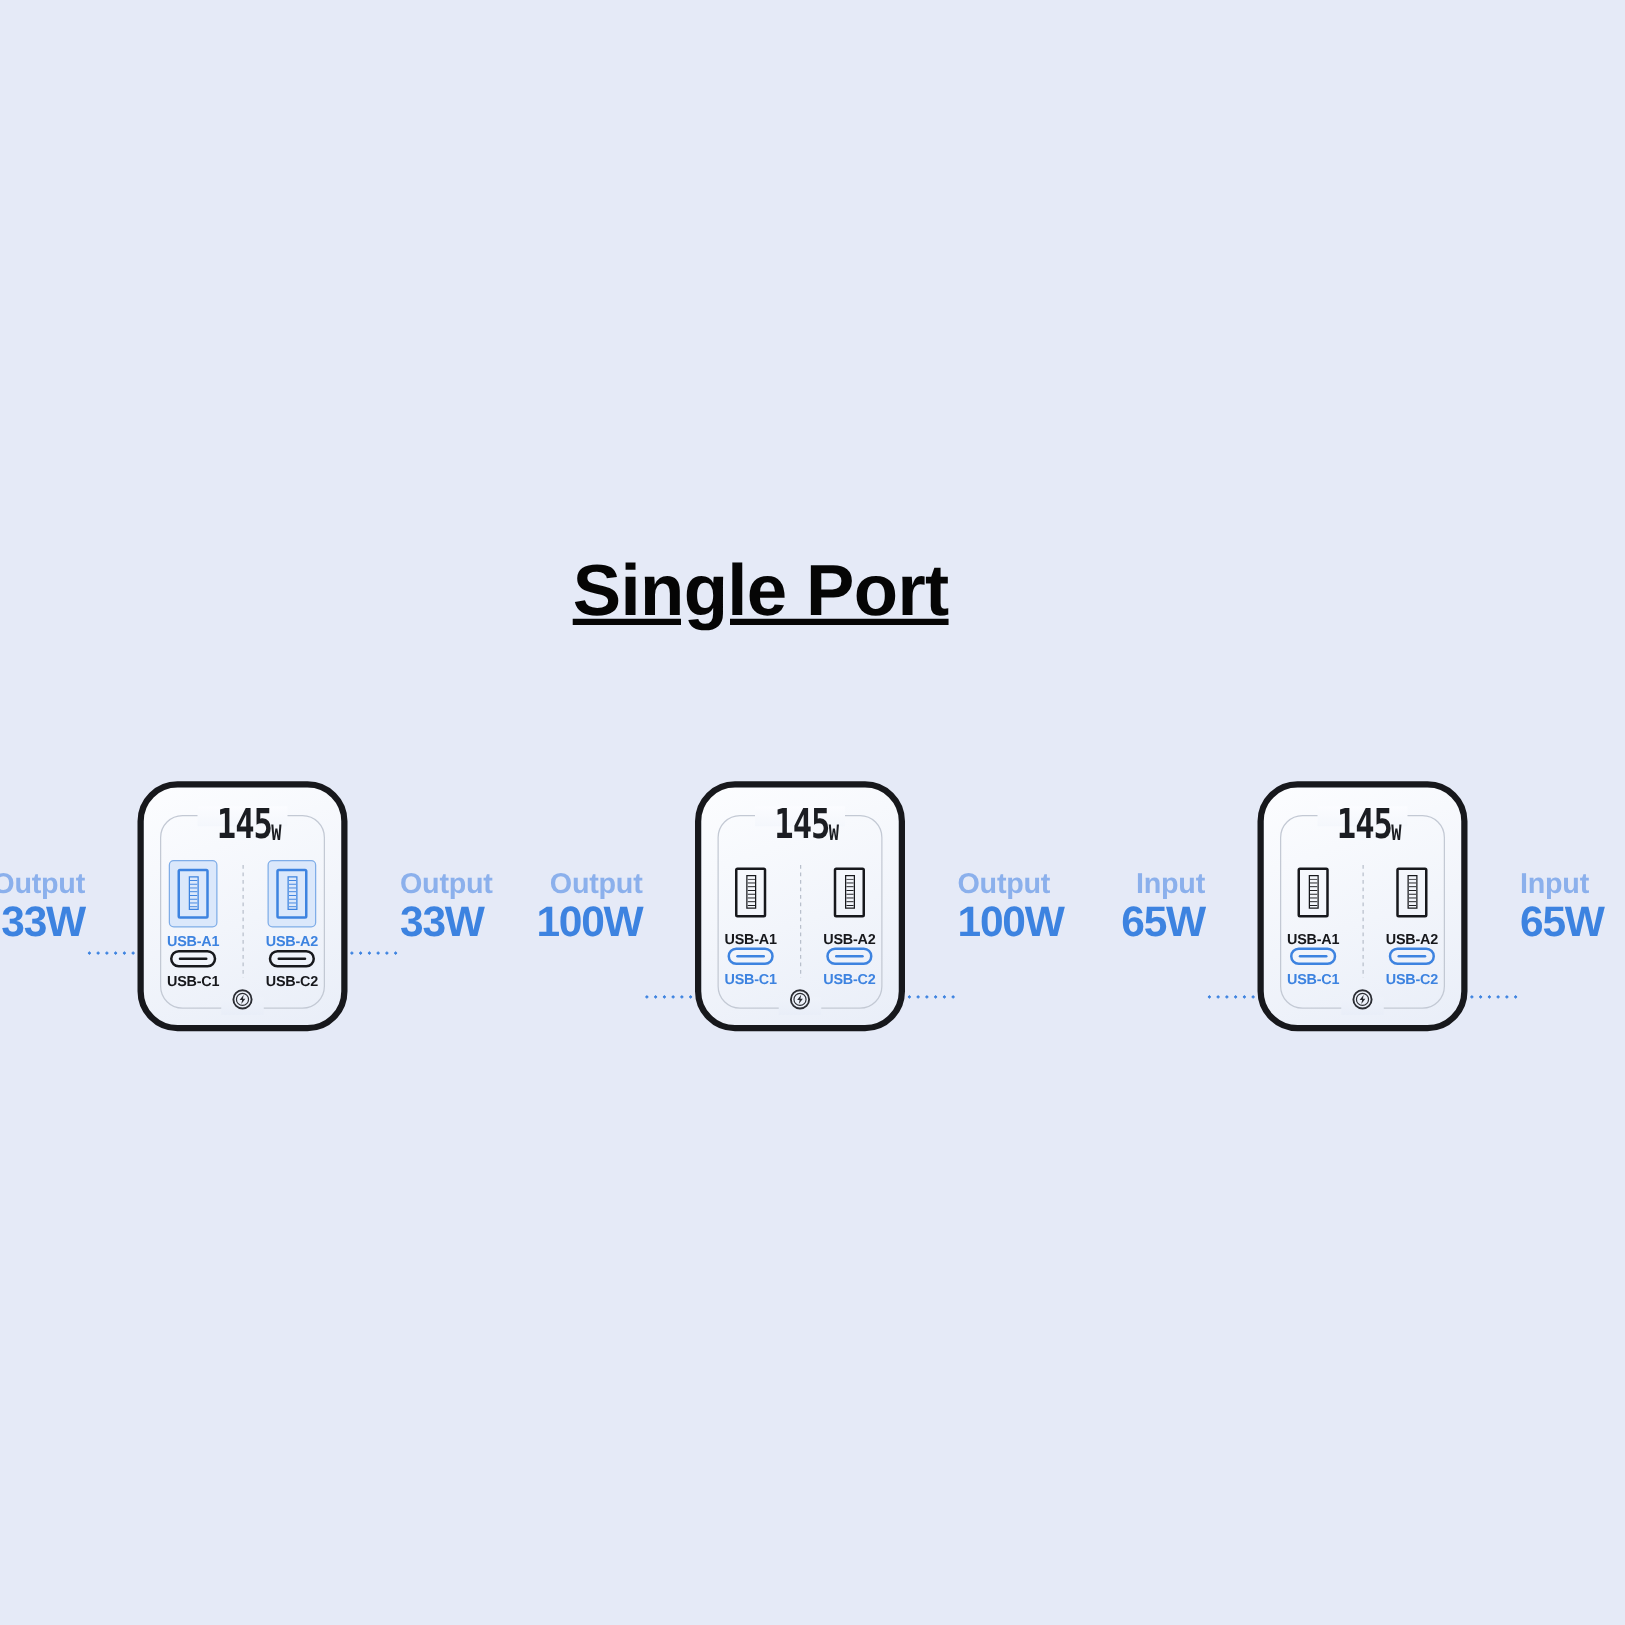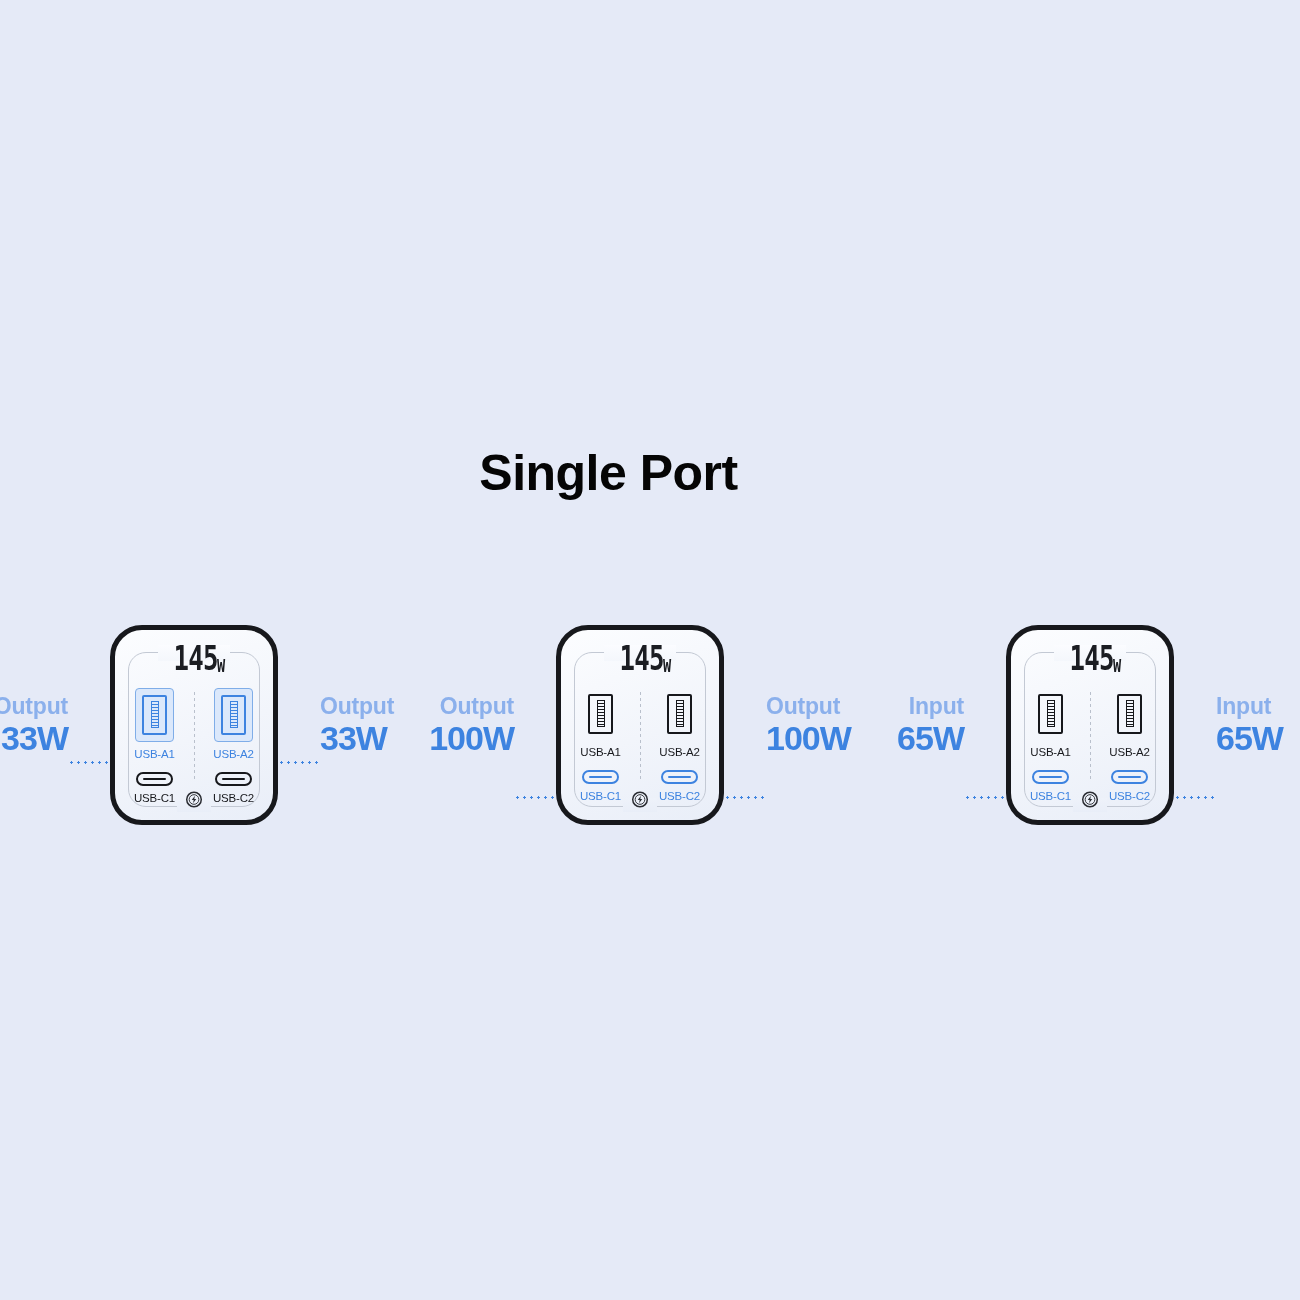--- a/index.html
+++ b/index.html
@@ -9,25 +9,26 @@
     font-family:"Liberation Sans", sans-serif;
     overflow:hidden;
     position:relative;
   }
 
   
   #page-title{
     position:absolute;
     top:442px;left:0;width:1217px;
     text-align:center;
-    font-size:50px;
+    font-size:58px;
     font-weight:bold;
     letter-spacing:-0.5px;
     color:#050505;
     line-height:62px;
+    text-decoration:underline;
   }
 
   
   #units-row{
     position:absolute;
     top:600px;left:0;
     width:1300px;height:250px;
   }
 
   .unit-group{
@@ -207,21 +208,21 @@
   
   .usba-wrap{position:relative;display:flex;align-items:center;justify-content:center;width:37px;height:52px;}
   .usba-wrap.hi{
     background:#dbe8fb;
     border:1.6px solid #7fade8;
     border-radius:4px;
   }
 
   .port-label{
     font-size:11.5px;
-    font-weight:normal;
+    font-weight:bold;
     color:#17181c;
     letter-spacing:-0.2px;
     margin-top:6px;
     white-space:nowrap;
   }
   .port-label.hi{color:#3d83e0;}
 
   
   .usbc{
     width:37px;height:14px;
@@ -230,21 +231,21 @@
     border-radius:8px;
     display:flex;align-items:center;justify-content:center;
   }
   .usbc.hi{border-color:#3d83e0;}
   .usbc .bar{
     width:23px;height:2.2px;
     background:#17181c;border-radius:2px;
   }
   .usbc.hi .bar{background:#3d83e0;}
 
-  .c-slot{margin-top:12px;display:flex;flex-direction:column;align-items:center;}
+  .c-slot{display:flex;flex-direction:column;align-items:center;}
 
   
   .logo{
     position:absolute;
     left:50%;bottom:11px;
     transform:translateX(-50%);
     width:19px;height:19px;
     z-index:5;
   }
 </style>

